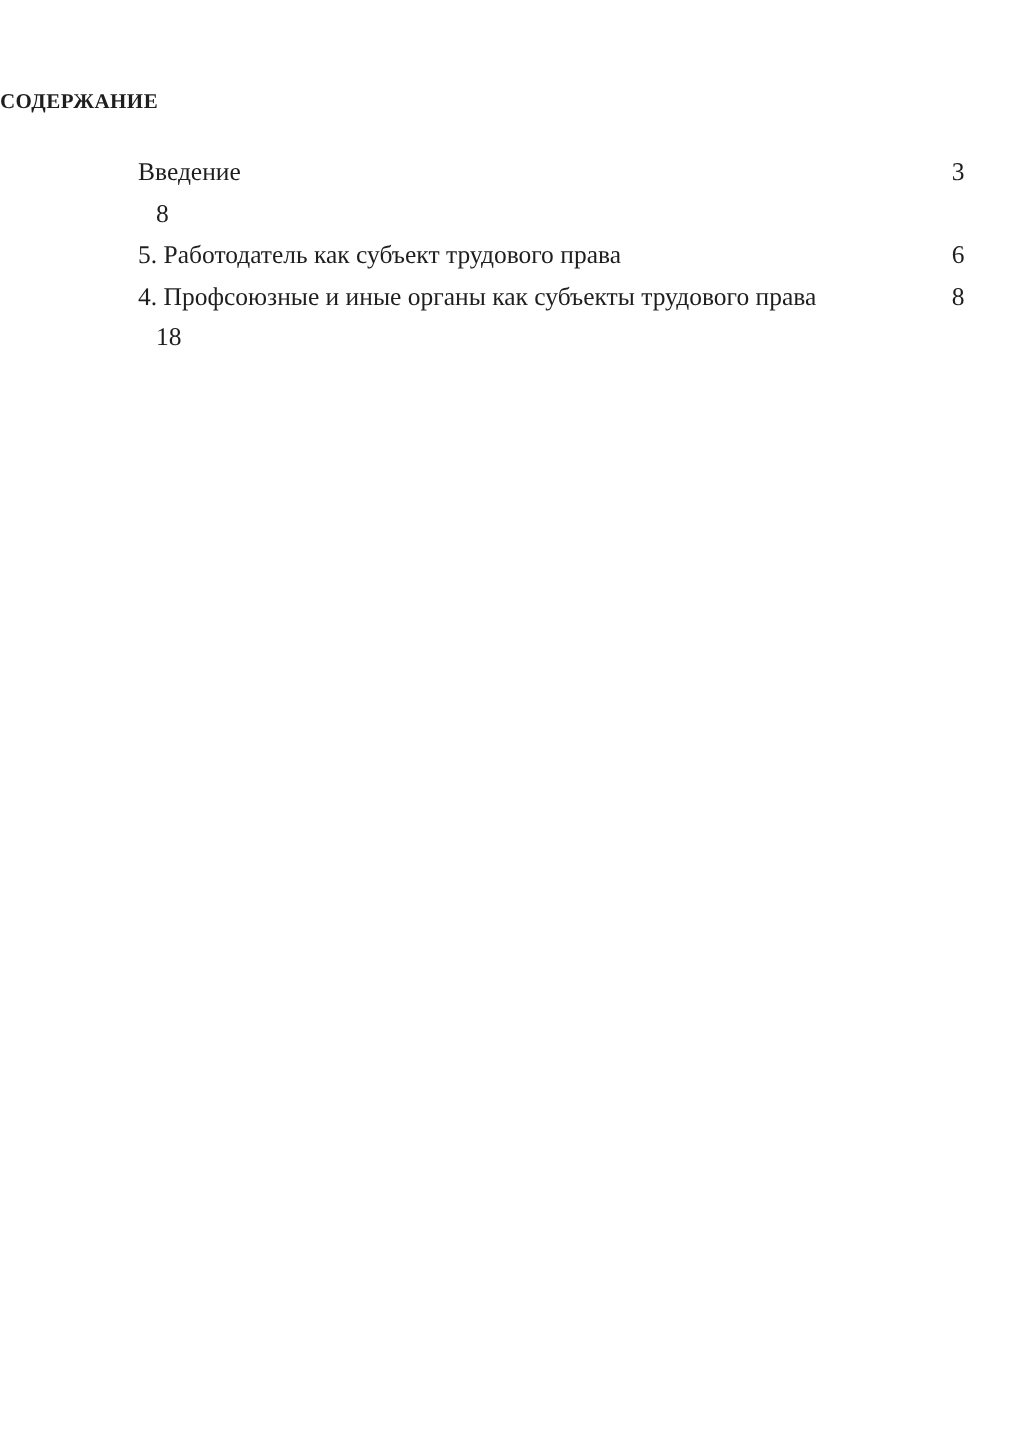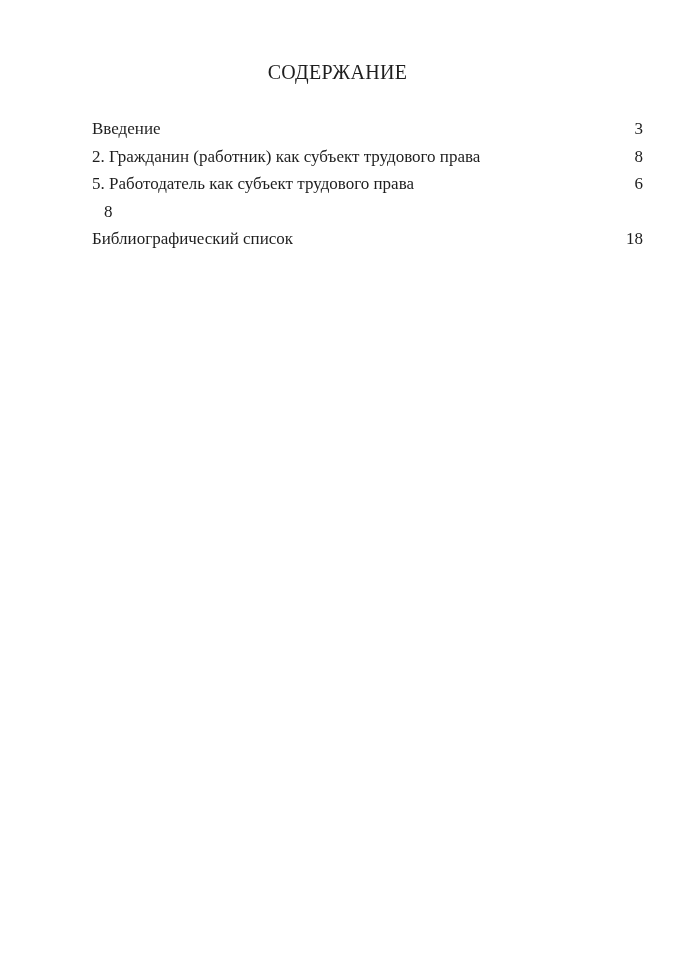--- a/index.html
+++ b/index.html
@@ -14,29 +14,28 @@
     background: #ffffff;
     font-family: "Liberation Serif", "DejaVu Serif", serif;
     color: #1e1e1e;
     overflow: hidden;
   }
   .doc-title {
     position: absolute;
     top: 61px;
     left: 0;
     width: 100%;
-    text-align: center;
-    font-size: 20px;
-    font-weight: normal;
+    font-size: 14px;
+    font-weight: bold;
     letter-spacing: 0.3px;
     margin: 0;
   }
   .toc {
     position: absolute;
-    top: 115px;
+    top: 101px;
     left: 92px;
     right: 32px;
   }
   .toc-row {
     display: flex;
     justify-content: space-between;
     align-items: baseline;
     height: 27.6px;
     line-height: 27.6px;
     font-size: 17px;
@@ -59,32 +58,31 @@
   <h1 class="doc-title">СОДЕРЖАНИЕ</h1>
 
   <div class="toc">
   <div class="toc-row">
     <span class="toc-label">Введение</span>
     <span class="toc-page">3</span>
   </div>
 
 
   <div class="toc-row">
-    <span class="toc-label">2. Гражданин (работник) как субъект трудового права</span>
     <span class="toc-page">8</span>
   </div>
 
   <div class="toc-row">
     <span class="toc-label">5. Работодатель как субъект трудового права</span>
     <span class="toc-page">6</span>
   </div>
 
   <div class="toc-row">
+    <span class="toc-label">4. Профсоюзные и иные органы как субъекты трудового права</span>
     <span class="toc-page">8</span>
   </div>
 
 
   <div class="toc-row">
-    <span class="toc-label">Библиографический список</span>
     <span class="toc-page">18</span>
   </div>
 </div>
 </div>
 
 </body></html>

